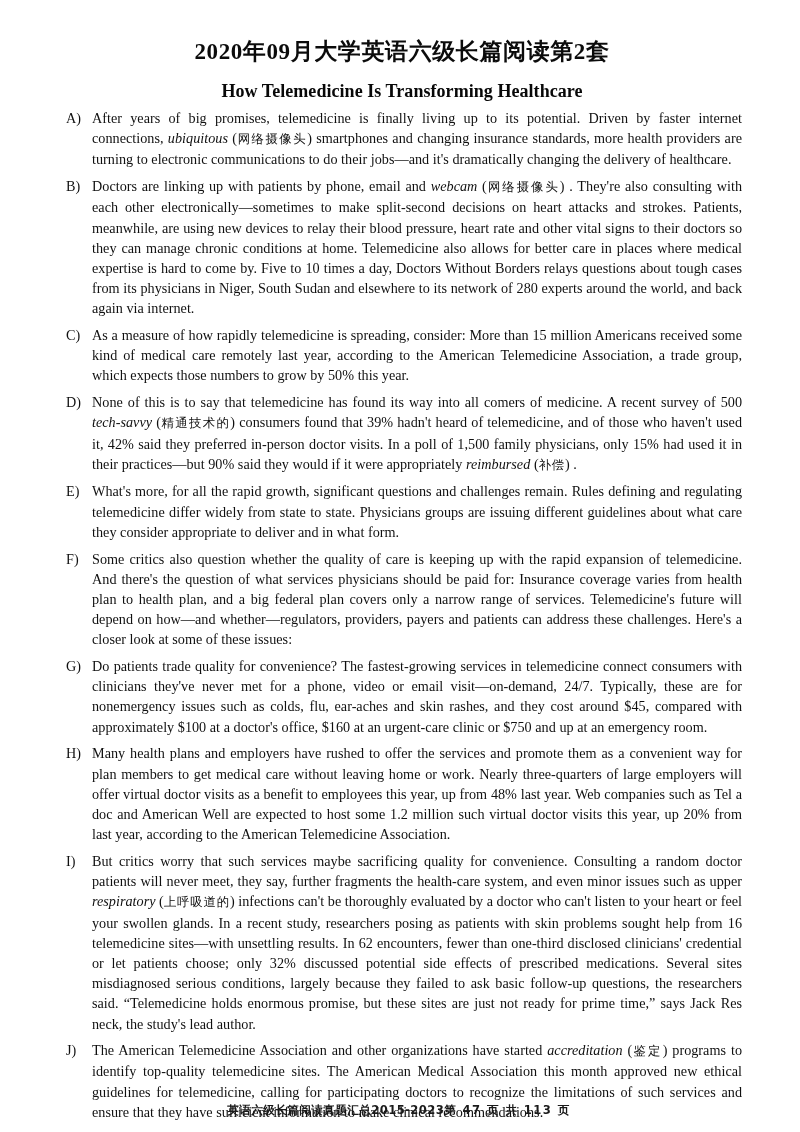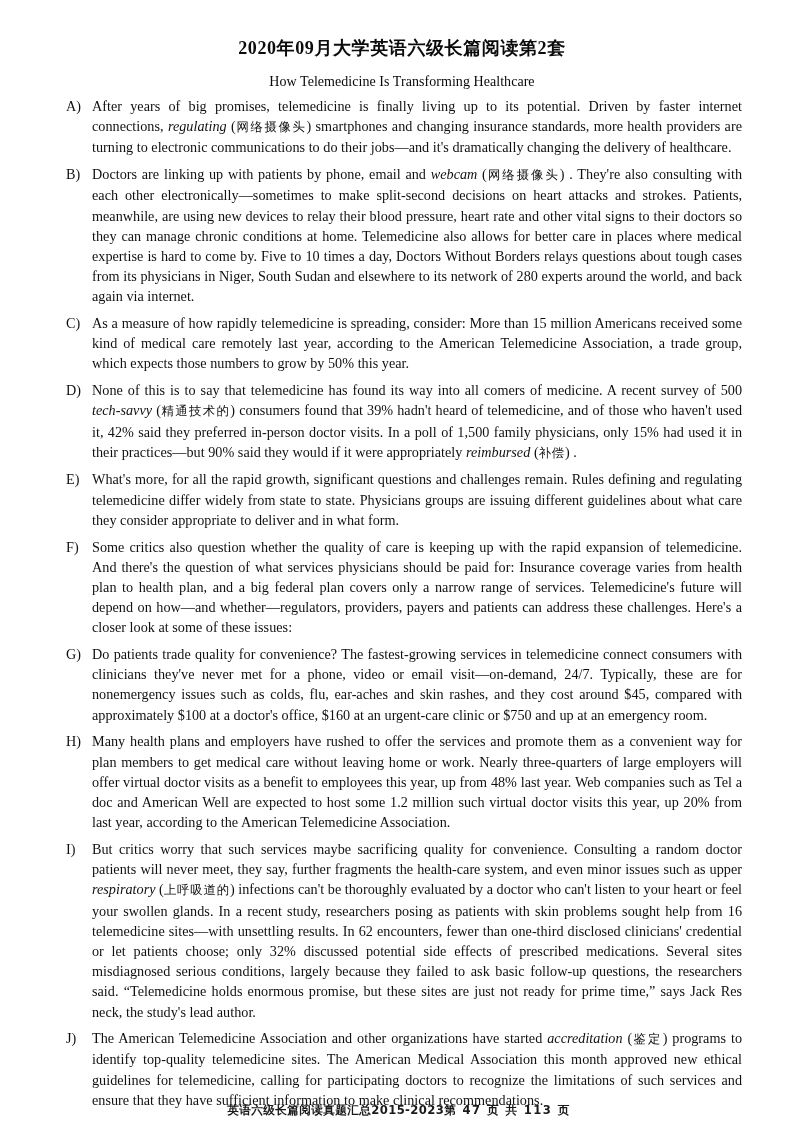--- a/index.html
+++ b/index.html
@@ -14,31 +14,31 @@
     overflow: hidden;
   }
   .page {
     width: 800px;
     height: 1132px;
     padding: 28px 58px 0 62px;
     position: relative;
   }
   .doc-title {
     text-align: center;
-    font-size: 18px;
+    font-size: 23px;
     font-weight: 600;
     letter-spacing: 0.6px;
     margin: 8px 0 0 0;
     color: #0b0b0b;
     font-family: "Liberation Serif", "DejaVu Serif", serif;
   }
   .article-title {
     text-align: center;
-    font-size: 14px;
-    font-weight: normal;
+    font-size: 18px;
+    font-weight: bold;
     letter-spacing: 0.05px;
     margin: 14px 0 6px 0;
     color: #080808;
   }
   .para {
     display: flex;
     align-items: flex-start;
     margin: 0 0 6.5px 0;
   }
   .para-label {
@@ -86,21 +86,21 @@
 <div class="page">
 
   <div class="doc-title">2020年09月大学英语六级长篇阅读第2套</div>
 
   <div class="article-title">How Telemedicine Is Transforming Healthcare</div>
 
   <div class="body-text">
 
     <div class="para">
       <div class="para-label">A)</div>
-      <div class="para-body">After years of big promises, telemedicine is finally living up to its potential. Driven by faster internet connections, <i>regulating</i> (<span class="cn">网络摄像头</span>) smartphones and changing insurance standards, more health providers are turning to electronic communications to do their jobs—and it's dramatically changing the delivery of healthcare.</div>
+      <div class="para-body">After years of big promises, telemedicine is finally living up to its potential. Driven by faster internet connections, <i>ubiquitous</i> (<span class="cn">网络摄像头</span>) smartphones and changing insurance standards, more health providers are turning to electronic communications to do their jobs—and it's dramatically changing the delivery of healthcare.</div>
     </div>
 
     <div class="para">
       <div class="para-label">B)</div>
       <div class="para-body">Doctors are linking up with patients by phone, email and <i>webcam</i> (<span class="cn">网络摄像头</span>) . They're also consulting with each other electronically—sometimes to make split-second decisions on heart attacks and strokes. Patients, meanwhile, are using new devices to relay their blood pressure, heart rate and other vital signs to their doctors so they can manage chronic conditions at home. Telemedicine also allows for better care in places where medical expertise is hard to come by. Five to 10 times a day, Doctors Without Borders relays questions about tough cases from its physicians in Niger, South Sudan and elsewhere to its network of 280 experts around the world, and back again via internet.</div>
     </div>
 
     <div class="para">
       <div class="para-label">C)</div>
       <div class="para-body">As a measure of how rapidly telemedicine is spreading, consider: More than 15 million Americans received some kind of medical care remotely last year, according to the American Telemedicine Association, a trade group, which expects those numbers to grow by 50% this year.</div>

